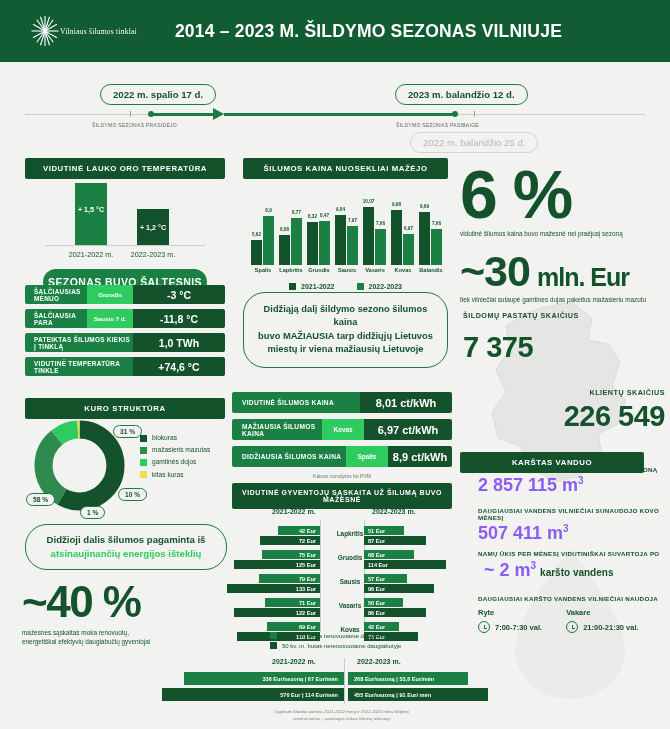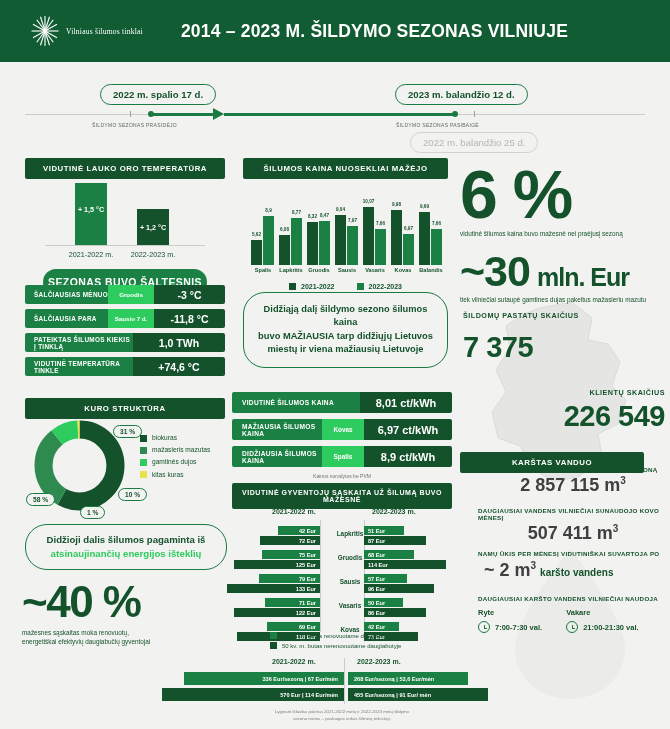--- a/index.html
+++ b/index.html
@@ -10,21 +10,21 @@
     color: #14522c;
     overflow: hidden;
     position: relative;
   }
   
   .header {
     height: 62px; background: #115c33;
     display: flex; align-items: center; gap: 14px;
     padding-left: 30px;
   }
-  .logo-wrap { display: flex; align-items: center; gap: 6px; }
+  .logo-wrap { display: flex; align-items: center; }
   .logo-mark { width: 30px; height: 34px; }
   .logo-text { color: #fff; font-size: 7.6px; letter-spacing: .2px; font-family: "Liberation Serif", serif; }
   .header-title {
     color: #fff; font-size: 17.5px; font-weight: bold;
     letter-spacing: .2px; margin-left: 24px;
   }
   
   .timeline { position: relative; height: 78px; margin-top: 12px; }
   .tl-axis { position: absolute; left: 25px; right: 25px; top: 40px; height: 1px; background: #c9cdc9; }
   .tl-seg { position: absolute; top: 38.5px; height: 3px; background: #1b7a41; }
@@ -64,21 +64,21 @@
     text-align: center; font-size: 10.5px; font-weight: bold;
     letter-spacing: .4px; padding: 7px 0; margin: 10px 18px 0 18px;
   }
   
   .stat-row { display: flex; height: 19px; margin-bottom: 5px; border-radius: 2px; overflow: hidden; }
   .sr-label { background: #1b8043; color: #fff; font-size: 6.4px; font-weight: bold;
               letter-spacing: .3px; display: flex; align-items: center; padding-left: 9px; flex: 1; }
   .sr-tag { background: #2ecc5e; color: #fff; font-size: 6.2px; font-weight: bold;
             display: flex; align-items: center; justify-content: center; width: 46px; }
   .sr-val { background: #14522c; color: #fff; font-size: 10.5px; font-weight: bold;
-            display: flex; align-items: center; justify-content: center; width: 71px; }
+            display: flex; align-items: center; justify-content: center; width: 92px; }
   
   .pbc { position: relative; height: 76px; }
   .pbar { position: absolute; bottom: 0; width: 11px; }
   .pbar .v { position: absolute; top: -8px; left: 50%; transform: translateX(-50%);
              font-size: 4.6px; font-weight: bold; color: #14522c; white-space: nowrap; }
   .pmonth { position: absolute; font-size: 5.6px; font-weight: bold; color: #14522c;
             text-align: center; white-space: nowrap; }
   .legend { display: flex; justify-content: center; gap: 22px; margin-top: 16px; }
   .lg { display: flex; align-items: center; gap: 5px; font-size: 7px; font-weight: bold; }
   .sw { width: 7px; height: 7px; }
@@ -96,21 +96,21 @@
             display: flex; align-items: center; justify-content: center; width: 42px; }
   .pr-val { background: #14522c; color: #fff; font-size: 11px; font-weight: bold;
             display: flex; align-items: center; justify-content: center; width: 92px; }
   .note { text-align: center; font-size: 5px; color: #6d776d; margin-top: 2px; }
   
   .big6 { font-size: 68px; font-weight: bold; color: #14522c; line-height: .92; letter-spacing: -2px; }
   .big30 { font-size: 43px; font-weight: bold; color: #14522c; line-height: 1; letter-spacing: -1px; }
   .cap-sm { font-size: 6.4px; color: #14522c; line-height: 1.35; }
   .cap-head { font-size: 7.2px; font-weight: bold; letter-spacing: .5px; color: #14522c; }
   .num-lg { font-size: 29px; font-weight: bold; color: #14522c; letter-spacing: -.5px; }
-  .num-sm { font-size: 18px; font-weight: bold; color: #404040; text-align: center; }
+  .num-sm { font-size: 18px; font-weight: bold; color: #8b5cf6; }
   
   .donut-legend { font-size: 6.6px; line-height: 1.85; }
   .donut-legend div { display: flex; align-items: center; gap: 5px; }
   .bubble {
     position: absolute; border: 1px solid #1b7a41; border-radius: 10px;
     background: #f2f2f0; font-size: 6.6px; font-weight: bold;
     padding: 2px 6px; color: #14522c; white-space: nowrap;
   }
   
   .bill-mid { position: absolute; font-size: 6.4px; font-weight: bold; text-align: center;
@@ -290,21 +290,21 @@
     <div class="pr-val">8,01 ct/kWh</div>
   </div>
   <div class="prow">
     <div class="pr-label">MAŽIAUSIA ŠILUMOS KAINA</div>
     <div class="pr-tag">Kovas</div>
     <div class="pr-val" style="width:88px">6,97 ct/kWh</div>
   </div>
   <div class="prow">
     <div class="pr-label">DIDŽIAUSIA ŠILUMOS KAINA</div>
     <div class="pr-tag">Spalis</div>
-    <div class="pr-val" style="width:88px">8,9 ct/kWh</div>
+    <div class="pr-val" style="width:64px">8,9 ct/kWh</div>
   </div>
   <div class="note">Kainos nurodytos be PVM</div>
 </div>
 
 <svg class="map-shape" style="left:480px;top:300px;width:170px;height:190px" viewBox="0 0 170 190">
   <path d="M60 8 L92 2 L112 18 L108 40 L128 44 L140 62 L132 86 L146 100 L138 124
            L118 134 L122 156 L100 176 L74 182 L52 168 L40 146 L18 138 L12 112
            L26 92 L16 70 L30 48 L26 26 L44 14 Z" fill="#e3e3e1" stroke="#d6d6d3" stroke-width="1"></path>
 </svg>
 <svg class="map-shape" style="left:495px;top:545px;width:150px;height:160px" viewBox="0 0 150 160">

